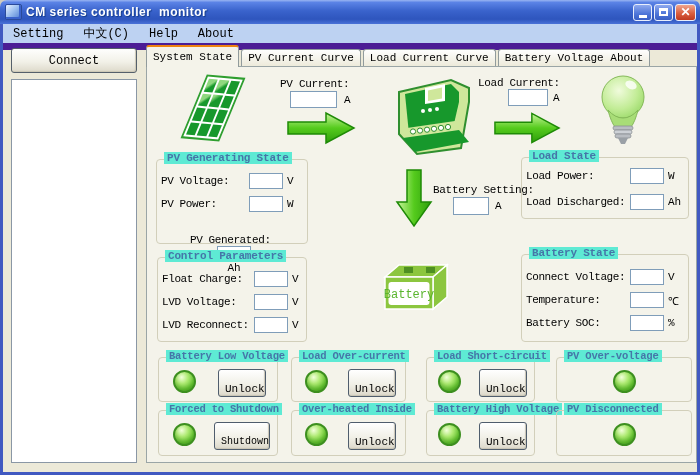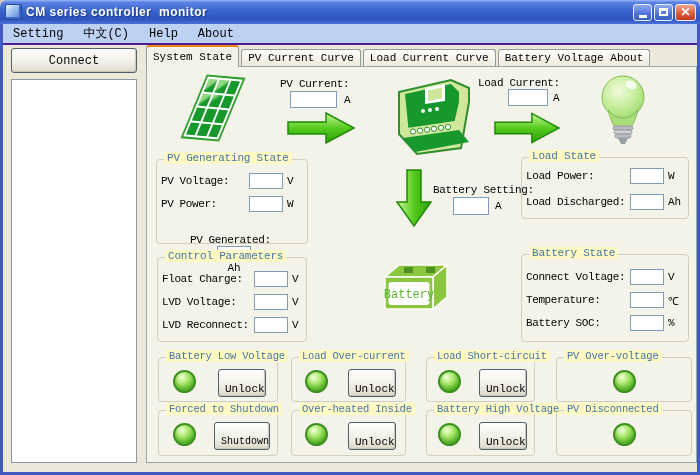--- a/index.html
+++ b/index.html
@@ -19,21 +19,21 @@
       align-items:center;justify-content:center;box-sizing:border-box;}
   .wb.minmax{background:linear-gradient(180deg,#8fa9ee,#4c74d8 60%,#3a5fc4);}
   .wb.close{width:21px;background:linear-gradient(180deg,#f0a58e,#da5f3f 55%,#c03a20);}
   .minbar{width:8px;height:3px;background:#fff;margin-top:8px;}
   .maxbox{width:9px;height:8px;border:2px solid #fff;border-top-width:3px;box-sizing:border-box;}
   .close-x{color:#fff;font-size:12px;font-weight:bold;font-family:"Liberation Sans",sans-serif;line-height:1;}
   
   .frame{position:absolute;left:0;top:24px;width:700px;height:451px;box-sizing:border-box;
     border:3px solid #4159c1;border-top:none;background:#ece9d8;}
   .menubar{position:absolute;left:0;top:0;width:694px;height:19px;background:#bdd2f2;
-    border-bottom:2px solid #4c1d95;display:flex;align-items:center;font-size:12px;color:#000;}
+    border-bottom:7px solid #4c1d95;display:flex;align-items:center;font-size:12px;color:#000;}
   .mi{padding:1px 10px;cursor:default;}
   
   .connect{position:absolute;left:8px;top:24px;width:126px;height:25px;
     font-family:"Liberation Mono","DejaVu Sans Mono",monospace;font-size:12px;
     border:1px solid #55606b;border-radius:3px;
     background:linear-gradient(180deg,#fefefd,#f2f1e8 55%,#ddd9ca);box-shadow:inset -1px -1px 1px #cdc8b6;}
   .listbox{position:absolute;left:8px;top:55px;width:124px;height:382px;background:#fff;
     border:1px solid #8a97a5;}
   
   .tabstrip{position:absolute;left:143px;top:23px;display:flex;align-items:flex-end;height:20px;}
@@ -41,22 +41,22 @@
     border:1px solid #919b9c;border-bottom:none;border-radius:3px 3px 0 0;margin-right:2px;color:#000;}
   .tab.active{height:20px;line-height:21px;background:#f4f3ea;border-top:2px solid #ef8410;z-index:3;}
   .panel{position:absolute;left:143px;top:42px;width:549px;height:395px;background:#f4f3ea;
     border:1px solid #9aa5a6;box-sizing:content-box;}
   
   .abs{position:absolute;}
   .lbl{font-size:11px;color:#000;white-space:nowrap;letter-spacing:-.3px;}
   .txt{background:#fff;border:1px solid #7f9db9;box-sizing:border-box;font-size:11px;padding:0 2px;
        font-family:"Liberation Mono","DejaVu Sans Mono",monospace;}
   .grp{position:absolute;border:1px solid #d2cfba;border-radius:4px;}
-  .gt{position:absolute;top:-8px;left:7px;background:#fef9c3;padding:0 3px;color:#4576a8;
-      font-size:11px;font-weight:normal;white-space:nowrap;letter-spacing:-.2px;}
+  .gt{position:absolute;top:-8px;left:7px;background:#5eead4;padding:0 3px;color:#4576a8;
+      font-size:11px;font-weight:bold;white-space:nowrap;letter-spacing:-.2px;}
   .frow{position:absolute;left:4px;right:4px;display:flex;align-items:center;}
   .flabel{text-align:left;font-size:11px;letter-spacing:-.4px;white-space:nowrap;}
   .funit{margin-left:4px;font-size:11px;white-space:nowrap;}
   .frow .txt{height:16px;margin-left:4px;}
   .xpbtn{font-family:"Liberation Mono","DejaVu Sans Mono",monospace;font-size:11px;height:22px;
     border:1px solid #4f5d6d;border-radius:3px;background:linear-gradient(180deg,#ffffff,#f1f0e7 55%,#dcd8ca);
     box-shadow:inset -1px -1px 1px #c8c4b4;padding:13px 6px;}
   .led{width:19px;height:19px;border-radius:50%;border:2px solid #3d8f1f;
     background:radial-gradient(circle at 35% 28%,#f2ffda,#aeea72 35%,#6cc937 68%,#47a223);
     box-shadow:inset 0 -3px 4px rgba(40,120,10,.35);}

